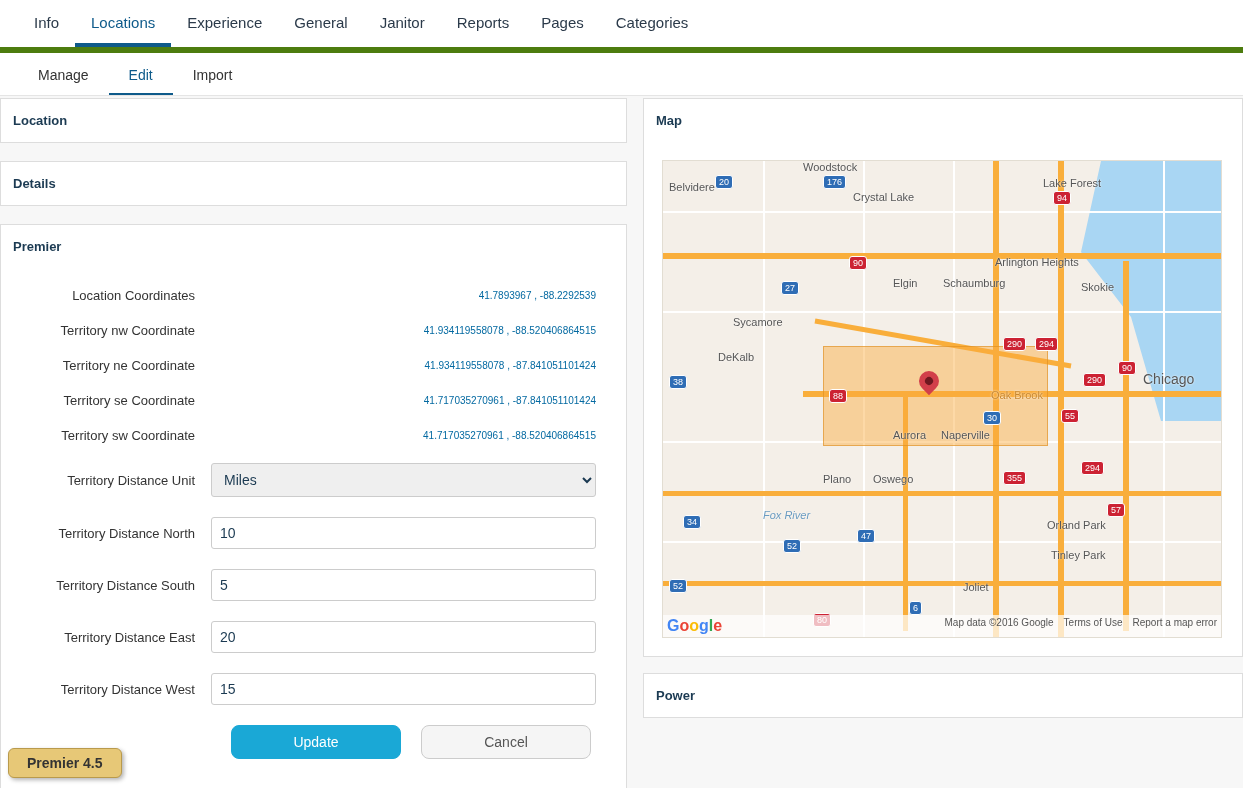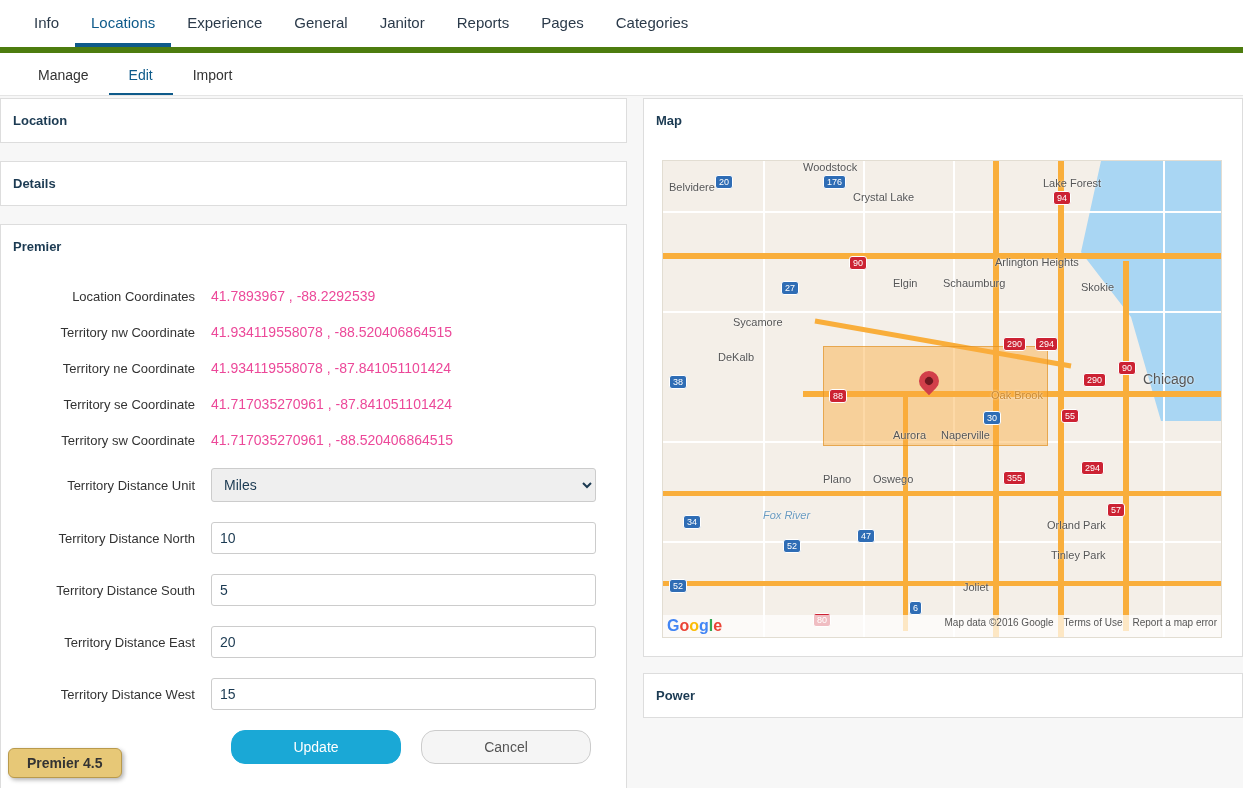--- a/index.html
+++ b/index.html
@@ -72,22 +72,23 @@
   }
   .form-label {
     width: 180px;
     text-align: right;
     padding-right: 16px;
     font-size: 13px;
     color: #333;
   }
   .form-value {
     flex: 1;
-    color: #ec4899;
-    font-size: 14px;
+    color: #0369a1;
+    font-size: 10px;
+    text-align: right;
   }
   .form-input {
     flex: 1;
   }
   .form-input input, .form-input select {
     width: 100%;
     padding: 7px 8px;
     border: 1px solid #ccc;
     border-radius: 3px;
     font-size: 14px;
@@ -95,21 +96,21 @@
   }
   .btn-row {
     display: flex;
     gap: 20px;
     margin-left: 200px;
     margin-top: 10px;
   }
   .btn {
     padding: 8px 0;
     width: 170px;
-    border-radius: 14px;
+    border-radius: 8px;
     border: 1px solid #ccc;
     background: #f5f5f5;
     cursor: pointer;
     font-size: 14px;
     color: #555;
     text-align: center;
   }
   .btn-primary {
     background: #1aa8d6;
     border-color: #1aa8d6;

